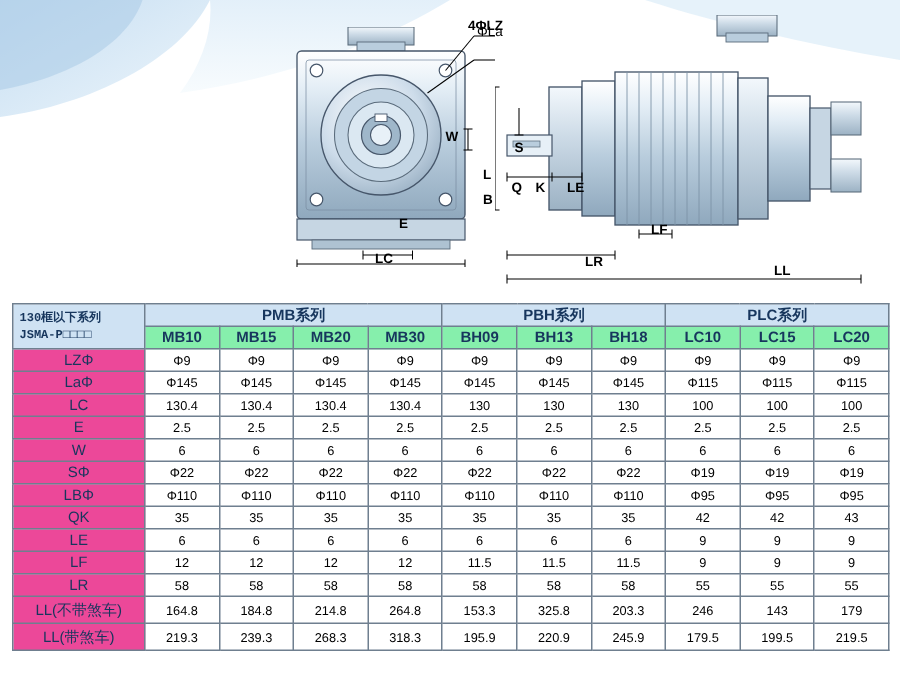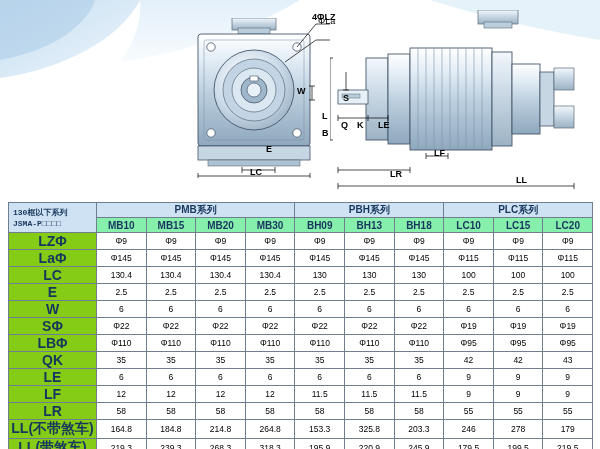--- a/index.html
+++ b/index.html
@@ -43,23 +43,23 @@
     font-size:10px;
     color:#17365d;
   }
   #spec-table .hdr-model{
     background:#86efac;
     font-weight:bold;
     font-size:10px;
     color:#17365d;
   }
   #spec-table .rowlbl{
-    background:#84cc16;
-    font-weight:bold;
-    font-size:14px;
+    background:#ec4899;
+    font-weight:normal;
+    font-size:10px;
     color:#17365d;
   }
   #spec-table .corner{
     background:#cfe2f3;
     text-align:left;
     padding-left:4px;
     font-size:8px;
     font-weight:bold;
     color:#17365d;
     line-height:11px;
@@ -409,21 +409,21 @@
     <tr class="tall">
       <td class="rowlbl lbl-big">LL(不带煞车)</td>
       <td>164.8</td>
       <td>184.8</td>
       <td>214.8</td>
       <td>264.8</td>
       <td>153.3</td>
       <td>325.8</td>
       <td>203.3</td>
       <td>246</td>
-      <td>278</td>
+      <td>143</td>
       <td>179</td>
     </tr>
     <tr class="tall">
       <td class="rowlbl lbl-big">LL(带煞车)</td>
       <td>219.3</td>
       <td>239.3</td>
       <td>268.3</td>
       <td>318.3</td>
       <td>195.9</td>
       <td>220.9</td>

